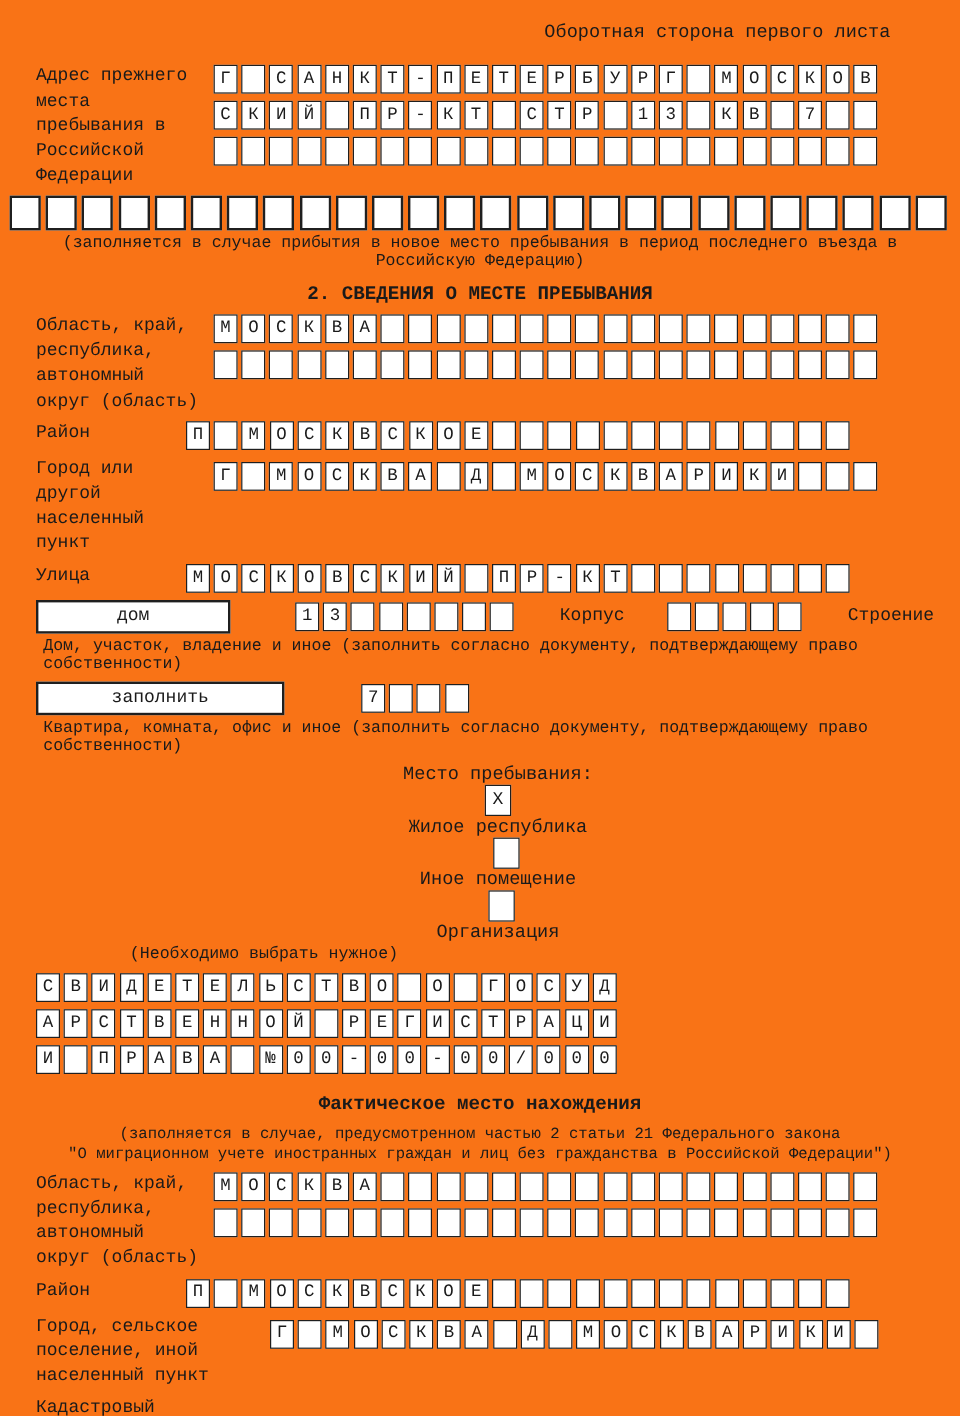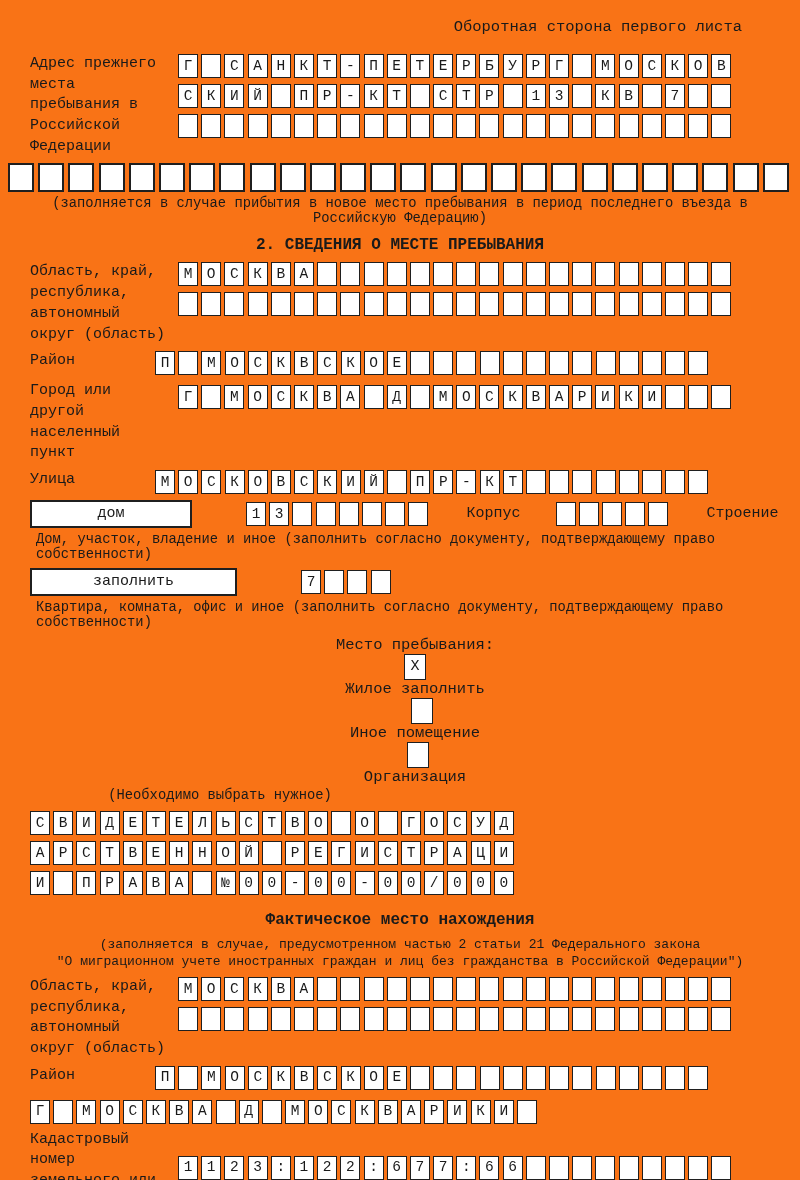--- a/index.html
+++ b/index.html
@@ -391,21 +391,21 @@
         <span class="cell"></span>
         <span class="cell"></span>
         <span class="cell"></span>
       </div>
   </div>
   <div class="caption-left">Квартира, комната, офис и иное (заполнить согласно документу, подтверждающему право собственности)</div>
 
   <div class="mesto-line">
     <span>Место пребывания:</span>
     <span class="cbox">X</span>
-    <span>Жилое заполнить</span>
+    <span>Жилое республика</span>
     <span class="cbox" style="margin-left:24px;"></span>
     <span>Иное помещение</span>
     <span class="cbox" style="margin-left:30px;margin-right:24px;"></span>
     <span>Организация</span>
   </div>
   <div class="mesto-caption">(Необходимо выбрать нужное)</div>
 
   <div class="form-row">
     <div class="cells-col">
       <div class="cell-row">
@@ -566,20 +566,21 @@
         <span class="cell"></span>
         <span class="cell"></span>
         <span class="cell"></span>
         <span class="cell"></span>
         <span class="cell"></span>
         <span class="cell"></span>
       </div>
   </div>
 
   <div class="form-row">
+    <div class="form-label w195">Город, сельское поселение, иной населенный пункт</div>
     <div class="cell-row mt4">
         <span class="cell">Г</span>
         <span class="cell"></span>
         <span class="cell">М</span>
         <span class="cell">О</span>
         <span class="cell">С</span>
         <span class="cell">К</span>
         <span class="cell">В</span>
         <span class="cell">А</span>
         <span class="cell"></span>

